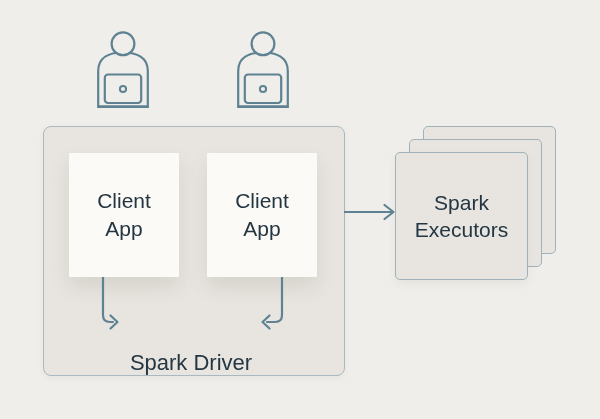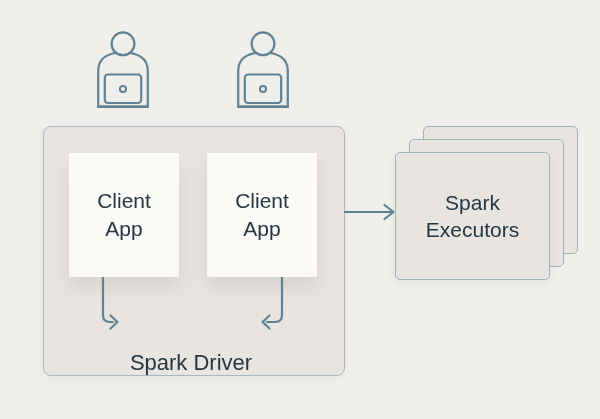--- a/index.html
+++ b/index.html
@@ -37,21 +37,21 @@
   .client-card.left  { left: 69px; }
   .client-card.right { left: 207px; }
   .client-card .lbl {
     width: 72px;
     font-size: 21px; line-height: 28px;
     color: #233641;
   }
 
   
   .exec-card {
-    width: 155px; height: 128px;
+    width: 133px; height: 128px;
     background: #e8e5e0;
     border: 1.4px solid #9fb2bb;
     border-radius: 5px;
     box-sizing: border-box;
   }
   .exec-back  { left: 423px; top: 126px; }
   .exec-mid   { left: 409px; top: 139px; }
   .exec-front {
     left: 395px; top: 152px;
     display: flex; align-items: center; justify-content: center;

